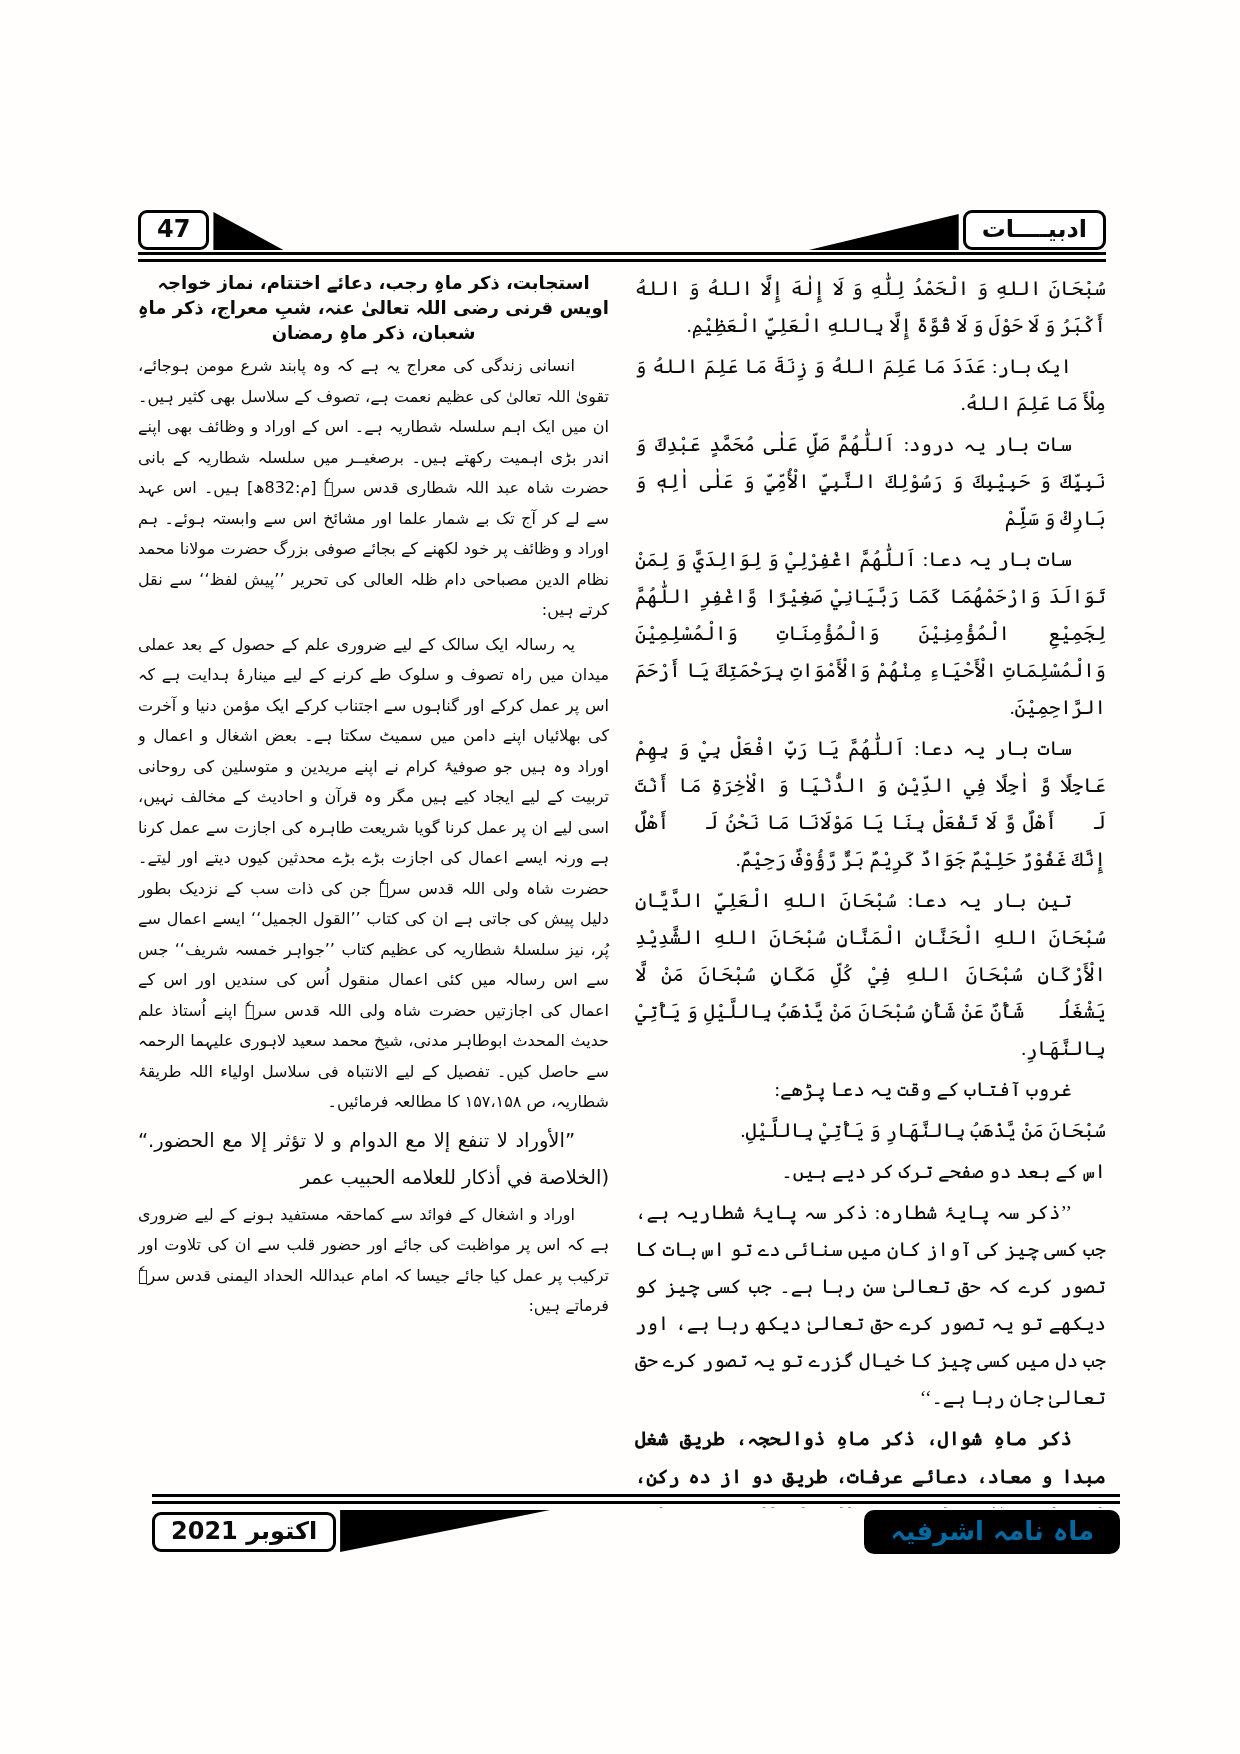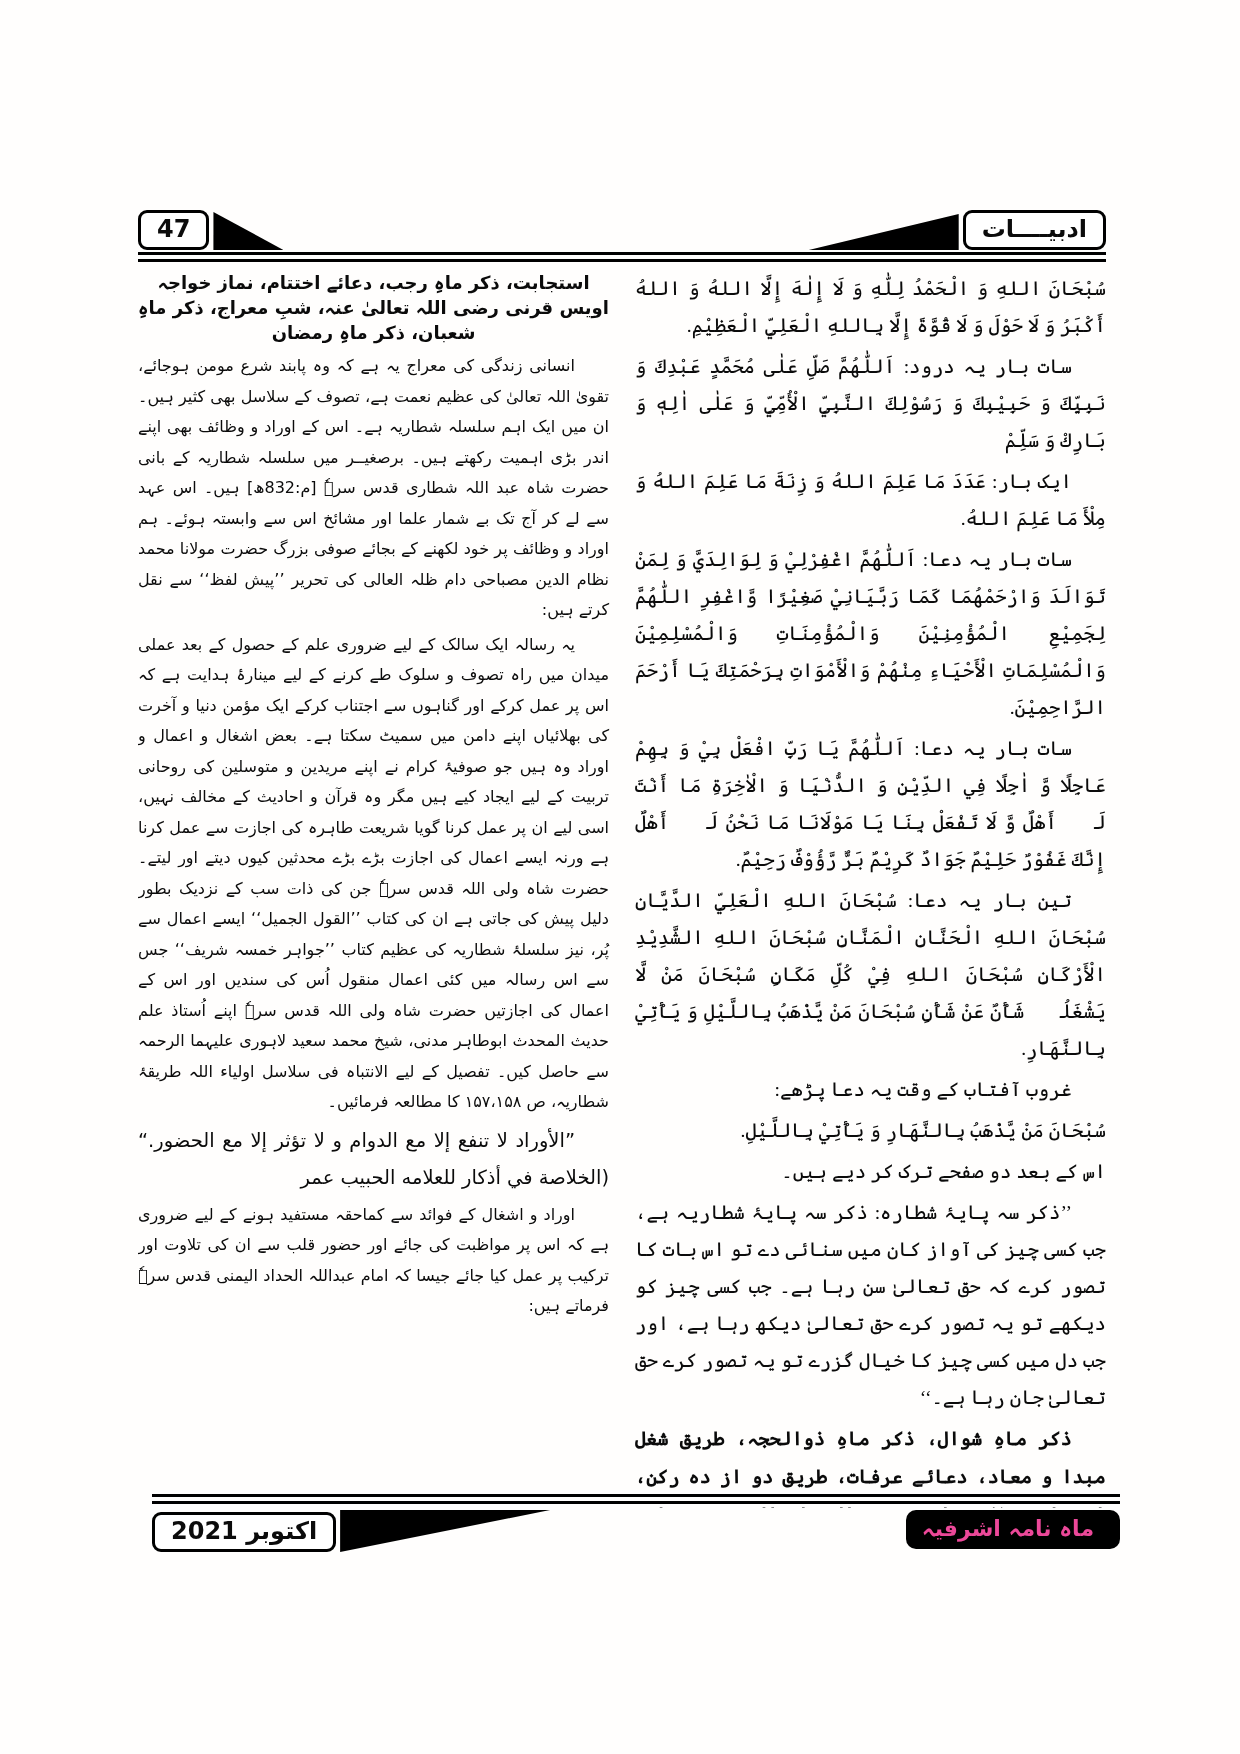--- a/index.html
+++ b/index.html
@@ -25,23 +25,23 @@
   .tri{background:#000;}
   .tri-right{width:70px;height:38px;clip-path:polygon(0 0,0 100%,100% 100%);margin-left:4px;}
   .tri-left{width:150px;height:36px;clip-path:polygon(100% 0,100% 100%,0 100%);margin-right:4px;}
   .grp{display:flex;align-items:flex-end;text-align:center;}
   .dbl-rule{border-top:3px solid #000;border-bottom:3px solid #000;height:4px;margin-top:2px;}
 
   .footer{position:absolute;left:152px;top:1492px;width:968px;}
   .footer .bar{align-items:flex-start;height:auto;margin-top:6px;}
   .tri-foot{width:210px;height:42px;clip-path:polygon(0 0,100% 0,0 100%);margin-left:4px;}
   .mag-box{
-    background:#000;color:#ec4899;border-radius:10px;
-    padding:6px 26px 8px 16px;
-    font-weight:bold;font-size:22px;direction:rtl;white-space:nowrap;
+    background:#000;color:#0369a1;border-radius:10px;
+    padding:6px 26px 8px 26px;
+    font-weight:bold;font-size:26px;direction:rtl;white-space:nowrap;
   }
 
   
   .cols{display:flex;flex-direction:row-reverse;gap:26px;margin-top:8px;height:1238px;overflow:hidden;}
   .col{width:471px;direction:rtl;text-align:justify;}
   .col p{margin:0 0 4px 0;}
   .indent{text-indent:34px;}
 
   
   .col-r{font-size:19.5px;line-height:37px;font-family:Liberation Serif, serif;}
@@ -72,22 +72,22 @@
           <span>ادبیــــات</span>
         </div>
       </div>
     </div>
     <div class="dbl-rule"></div>
 
     <div class="cols">
 
       <div class="col col-r">
         <p>سُبْحَانَ اللهِ وَ الْحَمْدُ لِلّٰهِ وَ لَا إِلٰهَ إِلَّا اللهُ وَ اللهُ أَكْبَرُ وَ لَا حَوْلَ وَ لَا قُوَّةَ إِلَّا بِاللهِ الْعَلِيِّ الْعَظِيْمِ.</p>
+        <p class="indent">ایک بار: عَدَدَ مَا عَلِمَ اللهُ وَ زِنَةَ مَا عَلِمَ اللهُ وَ مِلْأَ مَا عَلِمَ اللهُ.</p>
         <p class="indent">سات بار یہ درود: اَللّٰهُمَّ صَلِّ عَلٰی مُحَمَّدٍ عَبْدِكَ وَ نَبِيِّكَ وَ حَبِيْبِكَ وَ رَسُوْلِكَ النَّبِيِّ الْأُمِّيِّ وَ عَلٰی اٰلِهٖ وَ بَارِكْ وَ سَلِّمْ</p>
-        <p class="indent">ایک بار: عَدَدَ مَا عَلِمَ اللهُ وَ زِنَةَ مَا عَلِمَ اللهُ وَ مِلْأَ مَا عَلِمَ اللهُ.</p>
         <p class="indent">سات بار یہ دعا: اَللّٰهُمَّ اغْفِرْلِيْ وَ لِوَالِدَيَّ وَ لِمَنْ تَوَالَدَ وَارْحَمْهُمَا كَمَا رَبَّيَانِيْ صَغِيْرًا وَّاغْفِرِ اللّٰهُمَّ لِجَمِيْعِ الْمُؤْمِنِيْنَ وَالْمُؤْمِنَاتِ وَالْمُسْلِمِيْنَ وَالْمُسْلِمَاتِ الْأَحْيَاءِ مِنْهُمْ وَالْأَمْوَاتِ بِرَحْمَتِكَ يَا أَرْحَمَ الرَّاحِمِيْنَ.</p>
         <p class="indent">سات بار یہ دعا: اَللّٰهُمَّ يَا رَبِّ افْعَلْ بِيْ وَ بِهِمْ عَاجِلًا وَّ اٰجِلًا فِي الدِّيْنِ وَ الدُّنْيَا وَ الْاٰخِرَةِ مَا أَنْتَ لَهٗ أَهْلٌ وَّ لَا تَفْعَلْ بِنَا يَا مَوْلَانَا مَا نَحْنُ لَهٗ أَهْلٌ إِنَّكَ غَفُوْرٌ حَلِيْمٌ جَوَادٌ كَرِيْمٌ بَرٌّ رَّؤُوْفٌ رَحِيْمٌ.</p>
         <p class="indent">تین بار یہ دعا: سُبْحَانَ اللهِ الْعَلِيِّ الدَّيَّانِ سُبْحَانَ اللهِ الْحَنَّانِ الْمَنَّانِ سُبْحَانَ اللهِ الشَّدِيْدِ الْأَرْكَانِ سُبْحَانَ اللهِ فِيْ كُلِّ مَكَانٍ سُبْحَانَ مَنْ لَّا يَشْغَلُهٗ شَأْنٌ عَنْ شَأْنٍ سُبْحَانَ مَنْ يَّذْهَبُ بِاللَّيْلِ وَ يَأْتِيْ بِالنَّهَارِ.</p>
         <p class="indent">غروب آفتاب کے وقت یہ دعا پڑھے:</p>
         <p>سُبْحَانَ مَنْ يَّذْهَبُ بِالنَّهَارِ وَ يَأْتِيْ بِاللَّيْلِ.</p>
         <p>اس کے بعد دو صفحے ترک کر دیے ہیں۔</p>
         <p class="indent">’’ذکر سہ پایۂ شطارہ: ذکر سہ پایۂ شطاریہ ہے، جب کسی چیز کی آواز کان میں سنائی دے تو اس بات کا تصور کرے کہ حق تعالیٰ سن رہا ہے۔ جب کسی چیز کو دیکھے تو یہ تصور کرے حق تعالیٰ دیکھ رہا ہے، اور جب دل میں کسی چیز کا خیال گزرے تو یہ تصور کرے حق تعالیٰ جان رہا ہے۔‘‘</p>
         <p class="indent bold-block">ذکر ماہِ شوال، ذکر ماہِ ذوالحجہ، طریق شغل مبدا و معاد، دعائے عرفات، طریق دو از دہ رکن، استخارہ، ذکر ماہِ محرم، الاسماء الحسنیٰ، دعائے روز عاشورہ، مجموعہ اسمائے عظام، ذکر ماہِ صفر، دعائے</p>
       </div>
 

